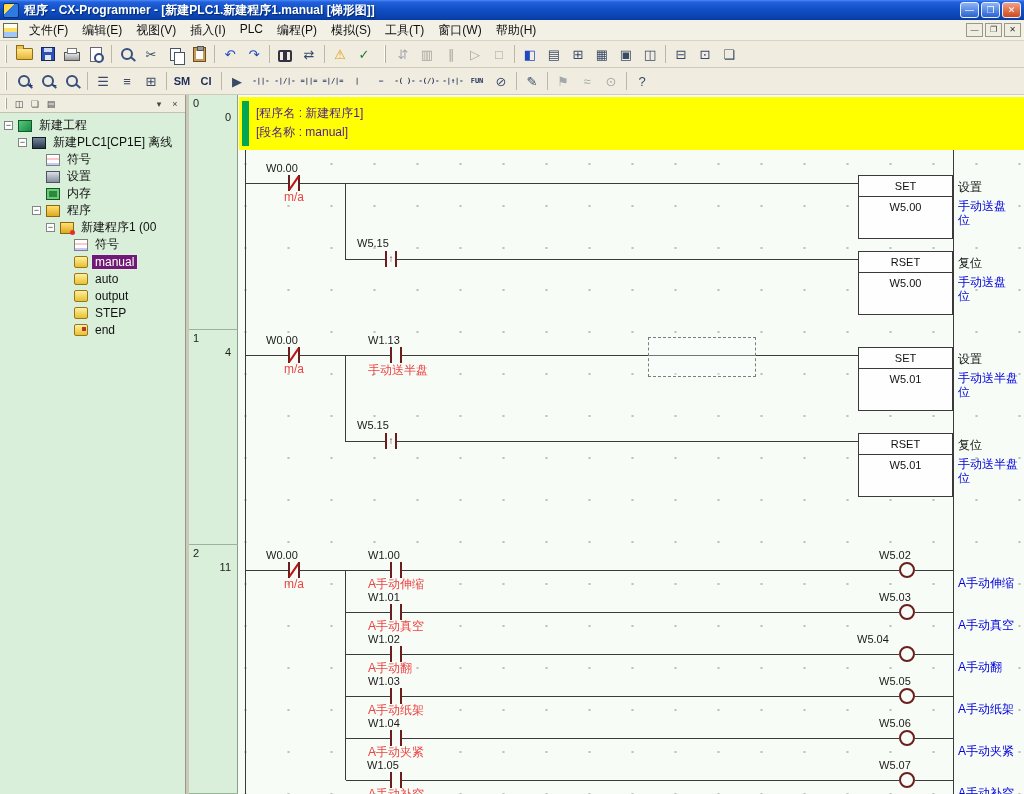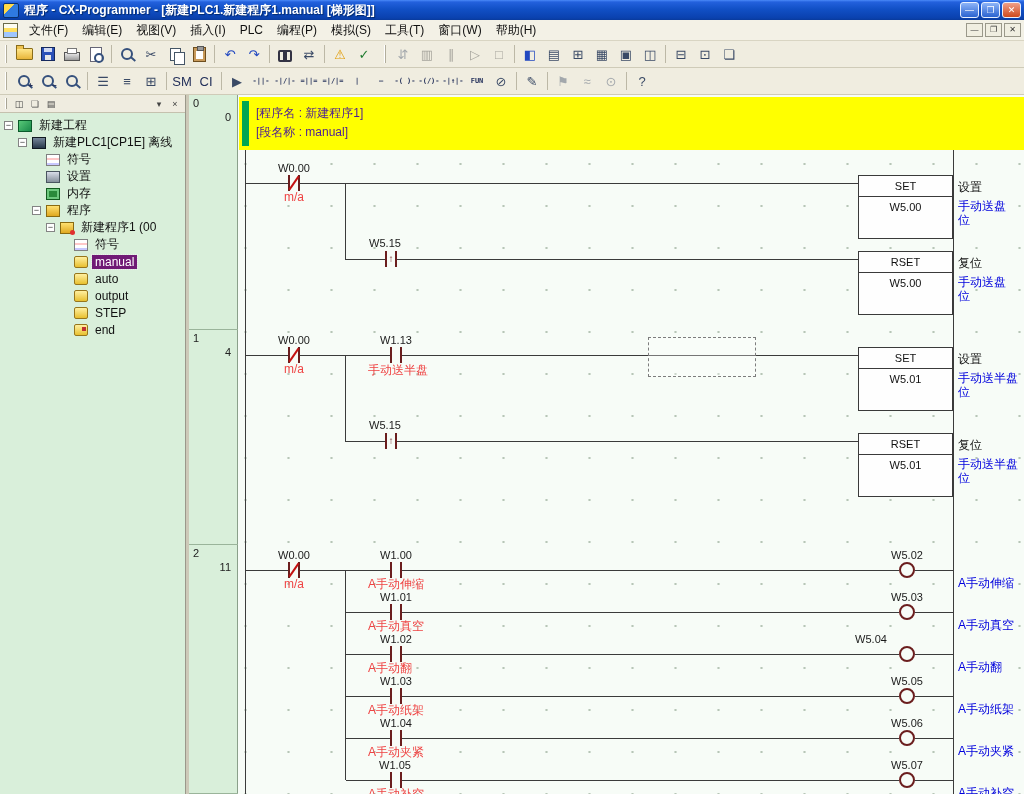--- a/index.html
+++ b/index.html
@@ -18,40 +18,40 @@
   .win-btn{width:19px;height:16px;margin-left:2px;border:1px solid #e8f0ff;border-radius:3px;
     background:linear-gradient(#8db4f8,#2a63d0);color:#fff;font-size:9px;line-height:13px;
     text-align:center;padding:0;font-family:inherit}
   .win-btn.close{background:linear-gradient(#f0a088,#cf4a1d)}
 
   
   #menubar{position:absolute;left:0;top:20px;width:100%;height:21px;box-sizing:border-box;
     background:#f3f1e6;border-bottom:1px solid #d9d5c3;display:flex;align-items:center;padding:0 3px}
   .mdi-doc-icon{width:13px;height:13px;flex:none;margin-right:4px;border:1px solid #6b6b4a;
     background:linear-gradient(180deg,#fdfdf2 0 30%,#ffe060 30% 60%,#9ec6ff 60% 100%)}
-  #menu-items{display:flex;align-items:center}
+  #menu-items{display:flex;}
   .menu-item{padding:3px 7px;color:#111;cursor:default}
   #mdi-btns{margin-left:auto;display:flex}
   .mdi-btn{width:17px;height:14px;margin-left:2px;border:1px solid #9a988a;background:#f0eee1;
     color:#333;font-size:8px;line-height:12px;text-align:center;padding:0;font-family:inherit}
 
   
   .toolbar{position:absolute;left:0;width:100%;height:27px;box-sizing:border-box;background:#f0ede0;
     border-bottom:1px solid #cfcbb8;display:flex;align-items:center;padding-left:3px}
   #toolbar1{top:41px}
   #toolbar2{top:68px}
   .tb-grip{width:3px;height:18px;margin:0 4px 0 2px;flex:none;
     background:linear-gradient(90deg,#ffffff 0 1px,#b2ae9c 1px 2px,transparent 2px)}
   .tb-sep{width:1px;height:18px;background:#bcb8a6;margin:0 3px;flex:none}
   .tb-btn{width:24px;height:22px;flex:none;border:1px solid transparent;background:transparent;
     display:flex;align-items:center;justify-content:center;font-size:13px;color:#3a3a3a;
     padding:0;position:relative;font-family:inherit}
   .tb-btn.dim{opacity:.42}
   .tb-btn.mono{font-family:"DejaVu Sans Mono",monospace;font-size:7px;letter-spacing:0;color:#23305a;font-weight:bold}
-  .tb-btn.small{font-size:13px;font-weight:normal;color:#23305a}
+  .tb-btn.small{font-size:11px;font-weight:bold;color:#23305a}
   .zbadge{position:absolute;right:2px;bottom:1px;font-size:8px;font-weight:bold;color:#23305a}
 
   
   .ci{display:inline-block;position:relative}
   .ci-folder{width:15px;height:10px;border:1px solid #8a6d1a;border-radius:1px;
     background:linear-gradient(#ffe68a,#e8b53a)}
   .ci-folder::before{content:'';position:absolute;top:-4px;left:-1px;width:6px;height:3px;
     background:#eec250;border:1px solid #8a6d1a;border-bottom:none}
   .ci-floppy{width:12px;height:12px;background:#2b50b8;border:1px solid #16295e}
   .ci-floppy::before{content:'';position:absolute;top:0;left:2px;width:8px;height:4px;background:#cfd8f2}
@@ -130,21 +130,21 @@
   .wire.v{width:1px}
   .contact{position:absolute;width:12px;height:16px;background:#f7fcf7}
   .cbar{position:absolute;top:0;width:2px;height:16px;background:#6b1e1e}
   .cbar.l{left:0}.cbar.r{right:0}
   .slash{position:absolute;left:-2px;top:7px;width:16px;height:2px;background:#c41212;transform:rotate(-55deg)}
   .edge{position:absolute;left:0;width:12px;top:1px;font-size:10px;line-height:14px;color:#6b1e1e;text-align:center}
   .coil{position:absolute;width:12px;height:12px;border:2px solid #6b1e1e;border-radius:50%;background:#f7fcf7}
   .fblock{position:absolute;width:93px;height:62px;border:1px solid #3a3a3a;background:#fefefe}
   .fb-op{height:20px;line-height:20px;border-bottom:1px solid #3a3a3a;text-align:center;font-size:11px;color:#111}
   .fb-operand{margin-top:4px;text-align:center;font-size:11px;color:#111}
-  .laddr{position:absolute;font-size:11px;color:#1a1a1a;text-align:center}
+  .laddr{position:absolute;font-size:11px;color:#1a1a1a;text-align:left}
   .lcmt{position:absolute;font-size:12px;color:#ef4444;white-space:nowrap}
   .lcmt.ctr{text-align:center;white-space:normal}
   .rlabel{position:absolute;left:769px;font-size:12px;color:#111}
   .rcomment{position:absolute;left:769px;font-size:12px;color:#0000dd;line-height:14px}
   .cursor-rect{position:absolute;border:1px dashed #7d7d7d;background:rgba(255,255,255,.3)}
 </style>
 </head>
 <body>
 
 <div id="app">
@@ -496,21 +496,21 @@
         <div class="wire h" style="left:157px;top:559px;width:44px"></div>
         <div class="wire h" style="left:213px;top:559px;width:497px"></div>
         <div class="wire h" style="left:726px;top:559px;width:38px"></div>
         <div class="contact" style="left:201px;top:551px">
           <i class="cbar l"></i>
           <i class="cbar r"></i>
         </div>
         <div class="laddr" style="left:179px;top:538px;width:56px">W1.02</div>
         <div class="lcmt" style="left:179px;top:565px">A手动翻</div>
         <div class="coil" style="left:710px;top:551px"></div>
-        <div class="laddr" style="left:654px;top:538px;width:56px">W5.04</div>
+        <div class="laddr" style="left:668px;top:538px;width:56px">W5.04</div>
         <div class="rcomment" style="left:769px;top:565px;width:64px">A手动翻</div>
         <div class="wire h" style="left:157px;top:601px;width:44px"></div>
         <div class="wire h" style="left:213px;top:601px;width:497px"></div>
         <div class="wire h" style="left:726px;top:601px;width:38px"></div>
         <div class="contact" style="left:201px;top:593px">
           <i class="cbar l"></i>
           <i class="cbar r"></i>
         </div>
         <div class="laddr" style="left:179px;top:580px;width:56px">W1.03</div>
         <div class="lcmt" style="left:179px;top:607px">A手动纸架</div>

